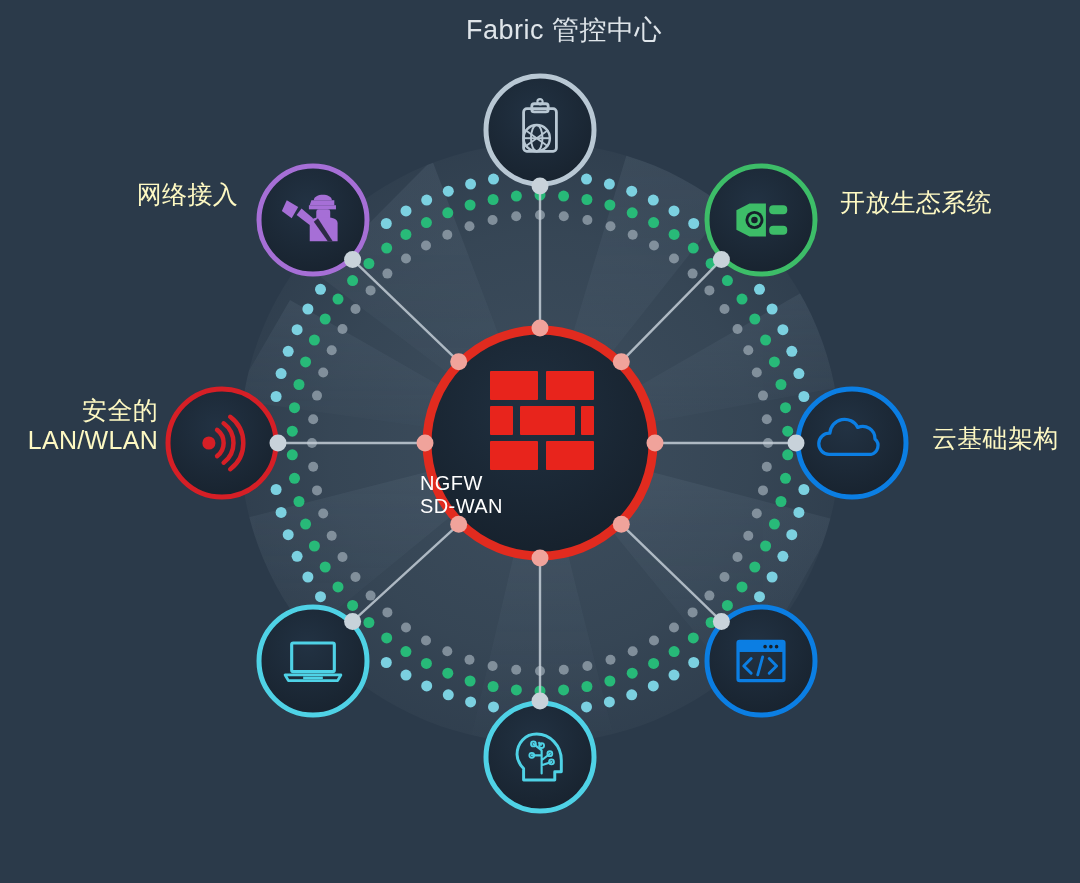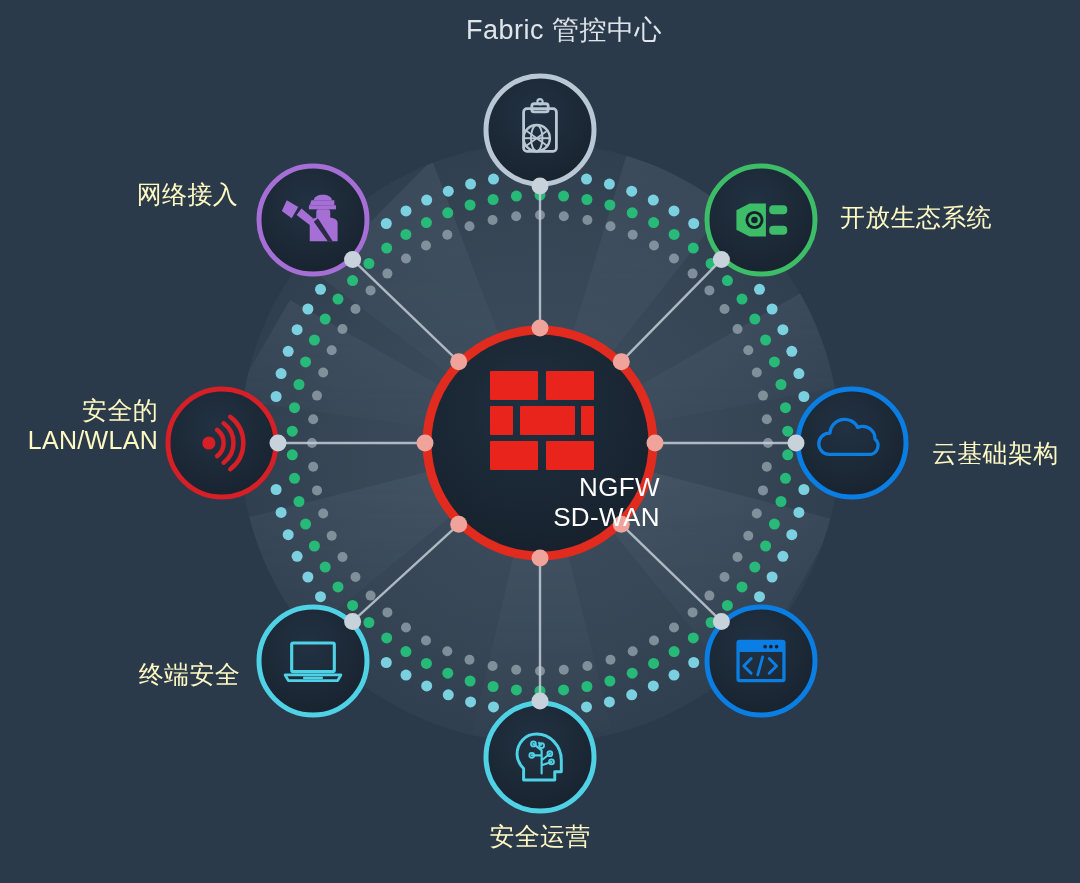--- a/index.html
+++ b/index.html
@@ -44,29 +44,29 @@
   }
   .node-label {
     position: absolute;
     color: #fef9c3;
     font-size: 25px;
     line-height: 1.18;
     font-weight: 400;
     white-space: pre-line;
     letter-spacing: 0.3px;
   }
-  .lbl-right { text-align: left; margin-top: 15px; }
+  .lbl-right { text-align: left; }
   .lbl-left  { text-align: right; }
   .lbl-center{ text-align: center; }
   .center-text {
     position: absolute;
     width: 240px;
-    text-align: right;
+    text-align: left;
     color: #ffffff;
-    font-size: 26px;
+    font-size: 20px;
     line-height: 1.16;
     letter-spacing: 0.4px;
     white-space: pre-line;
     pointer-events: none;
   }
 </style>
 </head>
 <body>
 
 <div id="stage">
@@ -423,21 +423,19 @@
         <circle cx="458.7" cy="361.7" r="8.5" fill="#f0a39b"></circle>
         <circle cx="352.6" cy="259.6" r="8.5" fill="#c8d2da"></circle>
       </g>
   </svg>
 
   <div class="diagram-title">Fabric 管控中心</div>
 
   <div class="node-label lbl-left" style="left:38px;  top:180px;  width:200px;">网络接入</div>
   <div class="node-label lbl-left" style="left:-12px; top:396px;  width:170px;">安全的
 LAN/WLAN</div>
-  <div class="node-label lbl-left" style="left:60px;  top:660px;  width:180px;">终端安全</div>
-  <div class="node-label lbl-center" style="left:420px; top:822px;  width:240px;">安全运营</div>
   <div class="node-label lbl-right" style="left:932px; top:424px;  width:160px;">云基础架构</div>
   <div class="node-label lbl-right" style="left:840px; top:188px;  width:240px;">开放生态系统</div>
 
   <div class="center-text" style="left:420px; top:472px;">NGFW
 SD-WAN</div>
 
 </div>
 
 </body></html>

